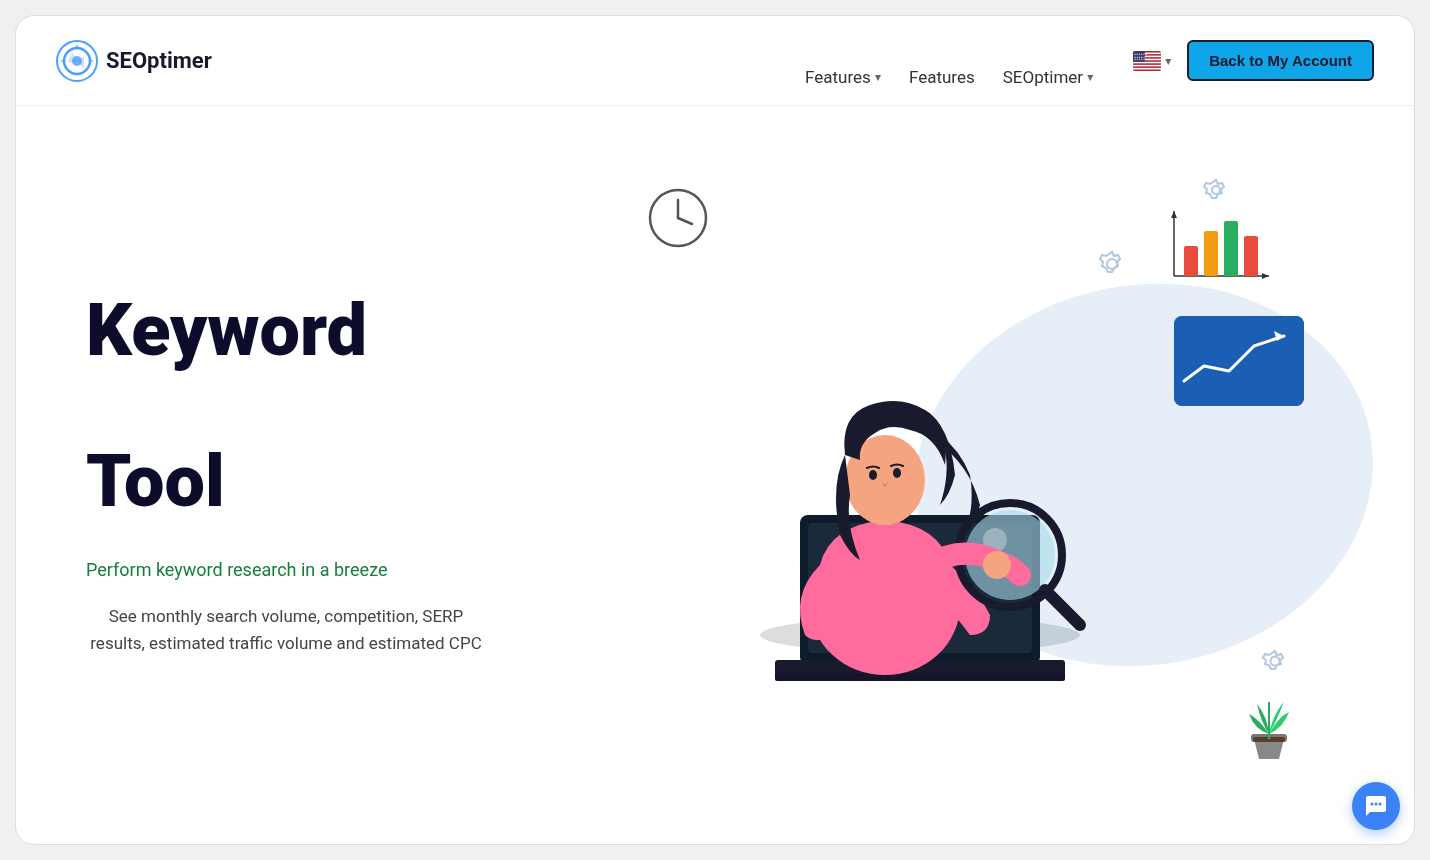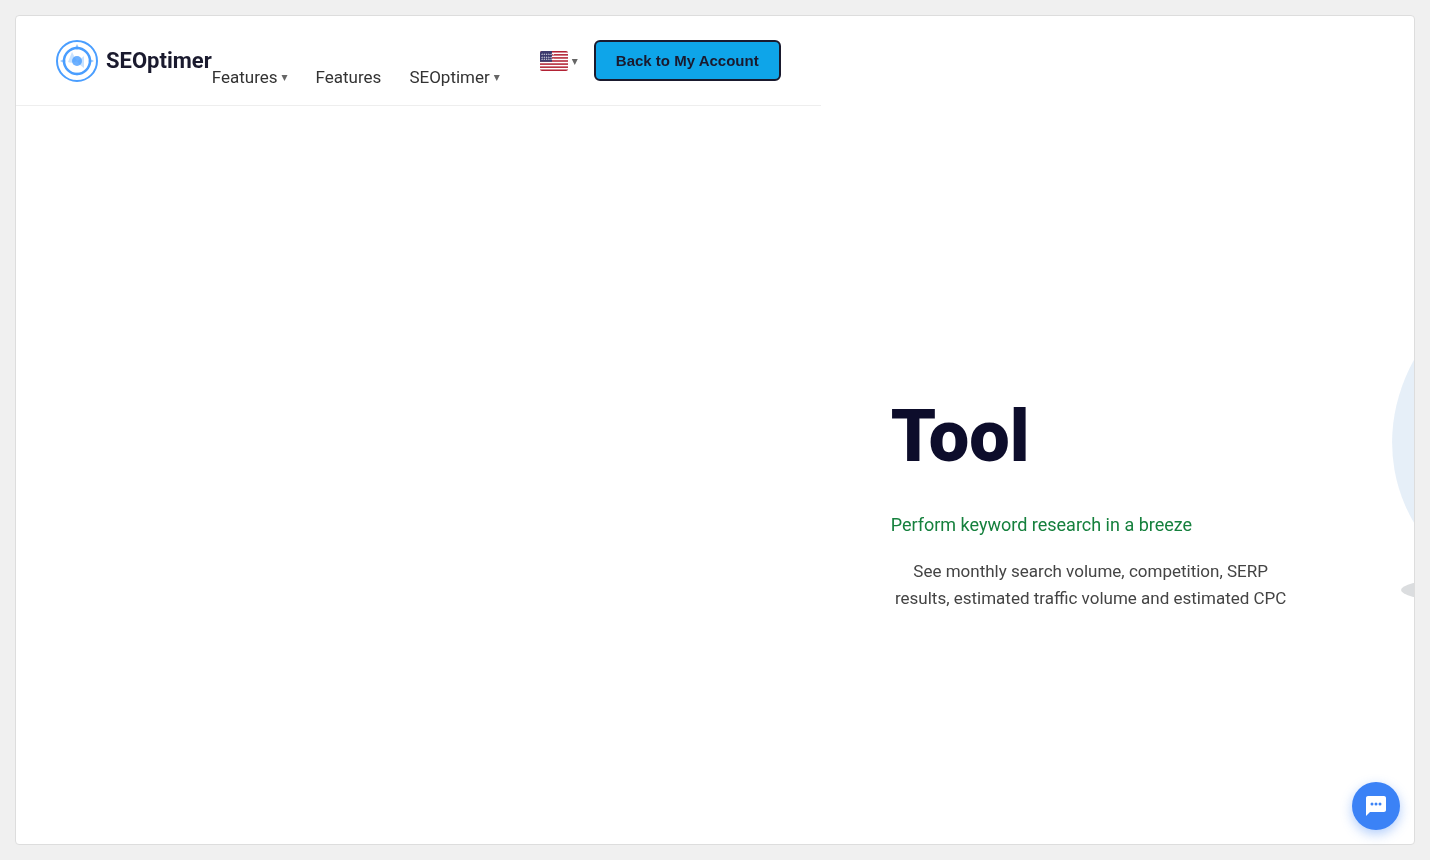--- a/index.html
+++ b/index.html
@@ -8,25 +8,25 @@
       height: 860px;
       overflow: hidden;
       font-family: -apple-system, BlinkMacSystemFont, 'Segoe UI', Roboto, sans-serif;
       background: #f0f0f0;
     }
     .browser-frame {
       width: 1400px;
       height: 830px;
       margin: 15px auto;
       background: #fff;
-      border-radius: 4px;
+      border-radius: 19px;
       border: 1px solid #ddd;
       overflow: hidden;
       display: flex;
-      flex-direction: row;
+      flex-direction: column;
     }
     
     .navbar {
       display: flex;
       align-items: center;
       padding: 0 40px;
       height: 90px;
       border-bottom: 1px solid #eee;
       flex-shrink: 0;
     }
@@ -297,21 +297,21 @@
         </svg>
         <span style="font-size:12px;color:#666;">▾</span>
       </div>
       <button class="back-btn">Back to My Account</button>
     </div>
   </nav>
 
   <section class="hero">
     <div class="hero-left">
       <h1 class="hero-title">
-        <br>
+        <span>Keyword</span><br>
         <br>
         <span>Tool</span>
       </h1>
       <p class="hero-subtitle">Perform keyword research in a breeze</p>
       <p class="hero-desc">See monthly search volume, competition, SERP results, estimated traffic volume and estimated CPC</p>
     </div>
 
     <div class="hero-right">
 
       <svg class="blob" viewBox="0 0 520 420">

